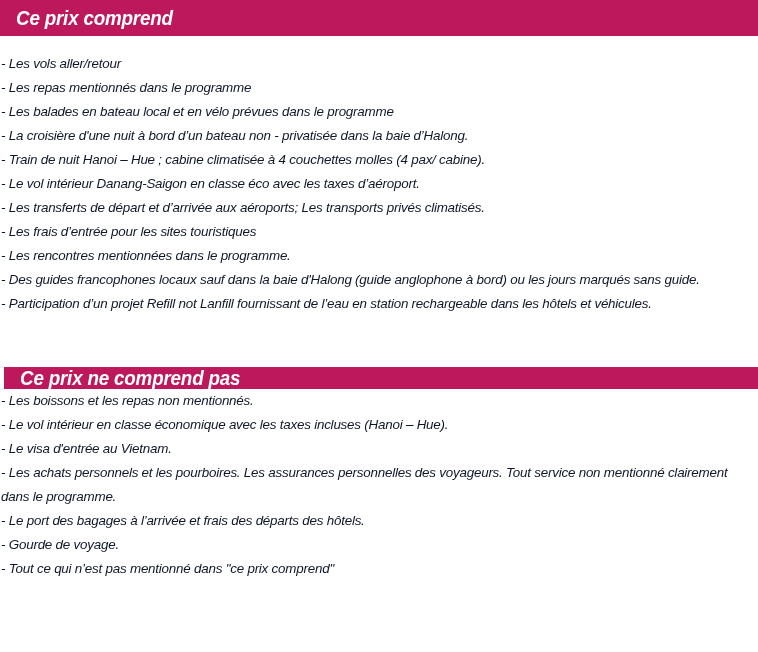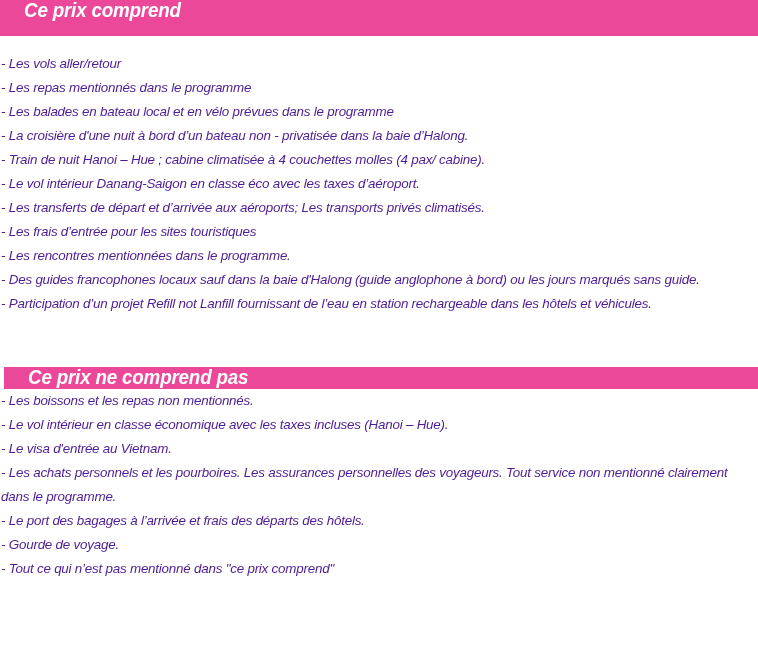--- a/index.html
+++ b/index.html
@@ -15,26 +15,26 @@
   }
   .page {
     width: 758px;
     height: 652px;
     position: relative;
     background: #ffffff;
   }
 
   
   .section-banner {
-    background: #ec4899;
+    background: #be185d;
     height: 36px;
     display: flex;
-    align-items: flex-start;
+    align-items: center;
     box-sizing: border-box;
-    padding-left: 24px;
+    padding-left: 16px;
   }
   .section-banner.inset {
     margin-left: 4px;
     height: 22px;
   }
   .section-banner-title {
     color: #ffffff;
     font-size: 20px;
     font-weight: bold;
     font-style: italic;
@@ -43,21 +43,21 @@
     white-space: nowrap;
     transform: scaleX(0.94);
     transform-origin: left center;
   }
 
   
   .section-body {
     box-sizing: border-box;
   }
   .body-line {
-    color: #4c1d95;
+    color: #0f172a;
     font-size: 13.4px;
     font-style: italic;
     line-height: 24px;
     white-space: nowrap;
     letter-spacing: -0.22px;
     padding-left: 1px;
   }
   .body-line.wrap {
     white-space: normal;
     max-width: 730px;

